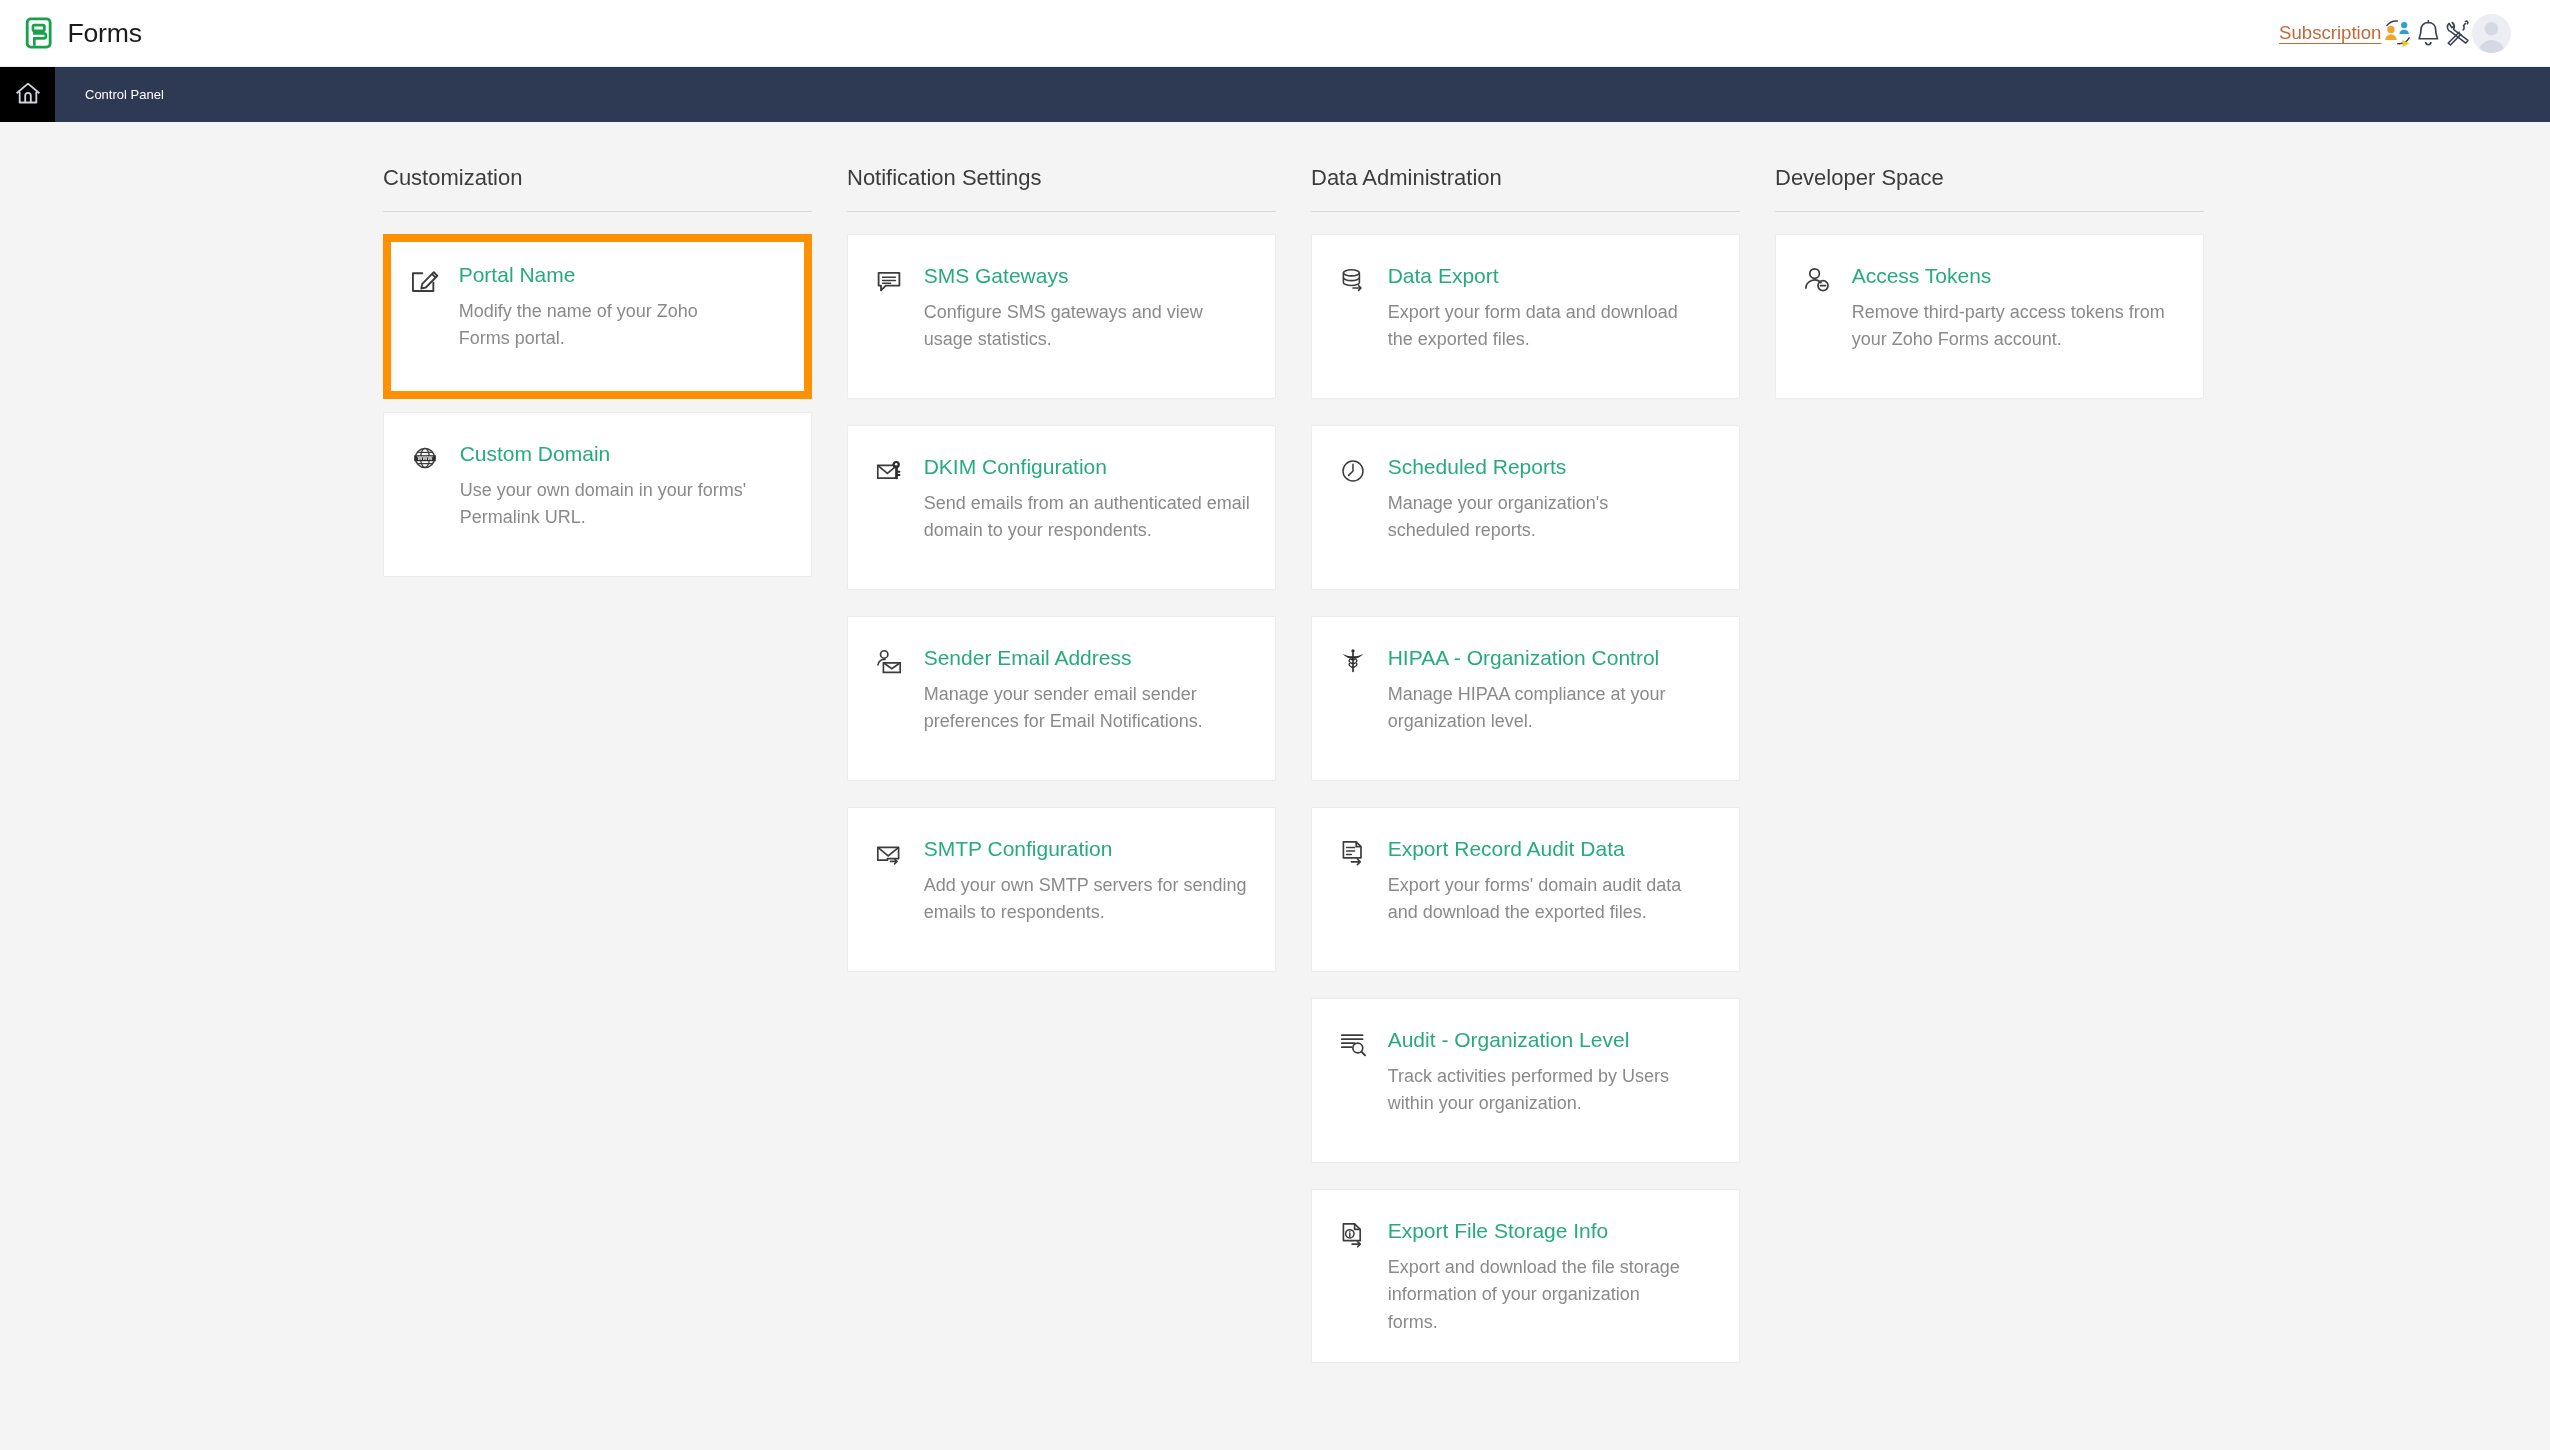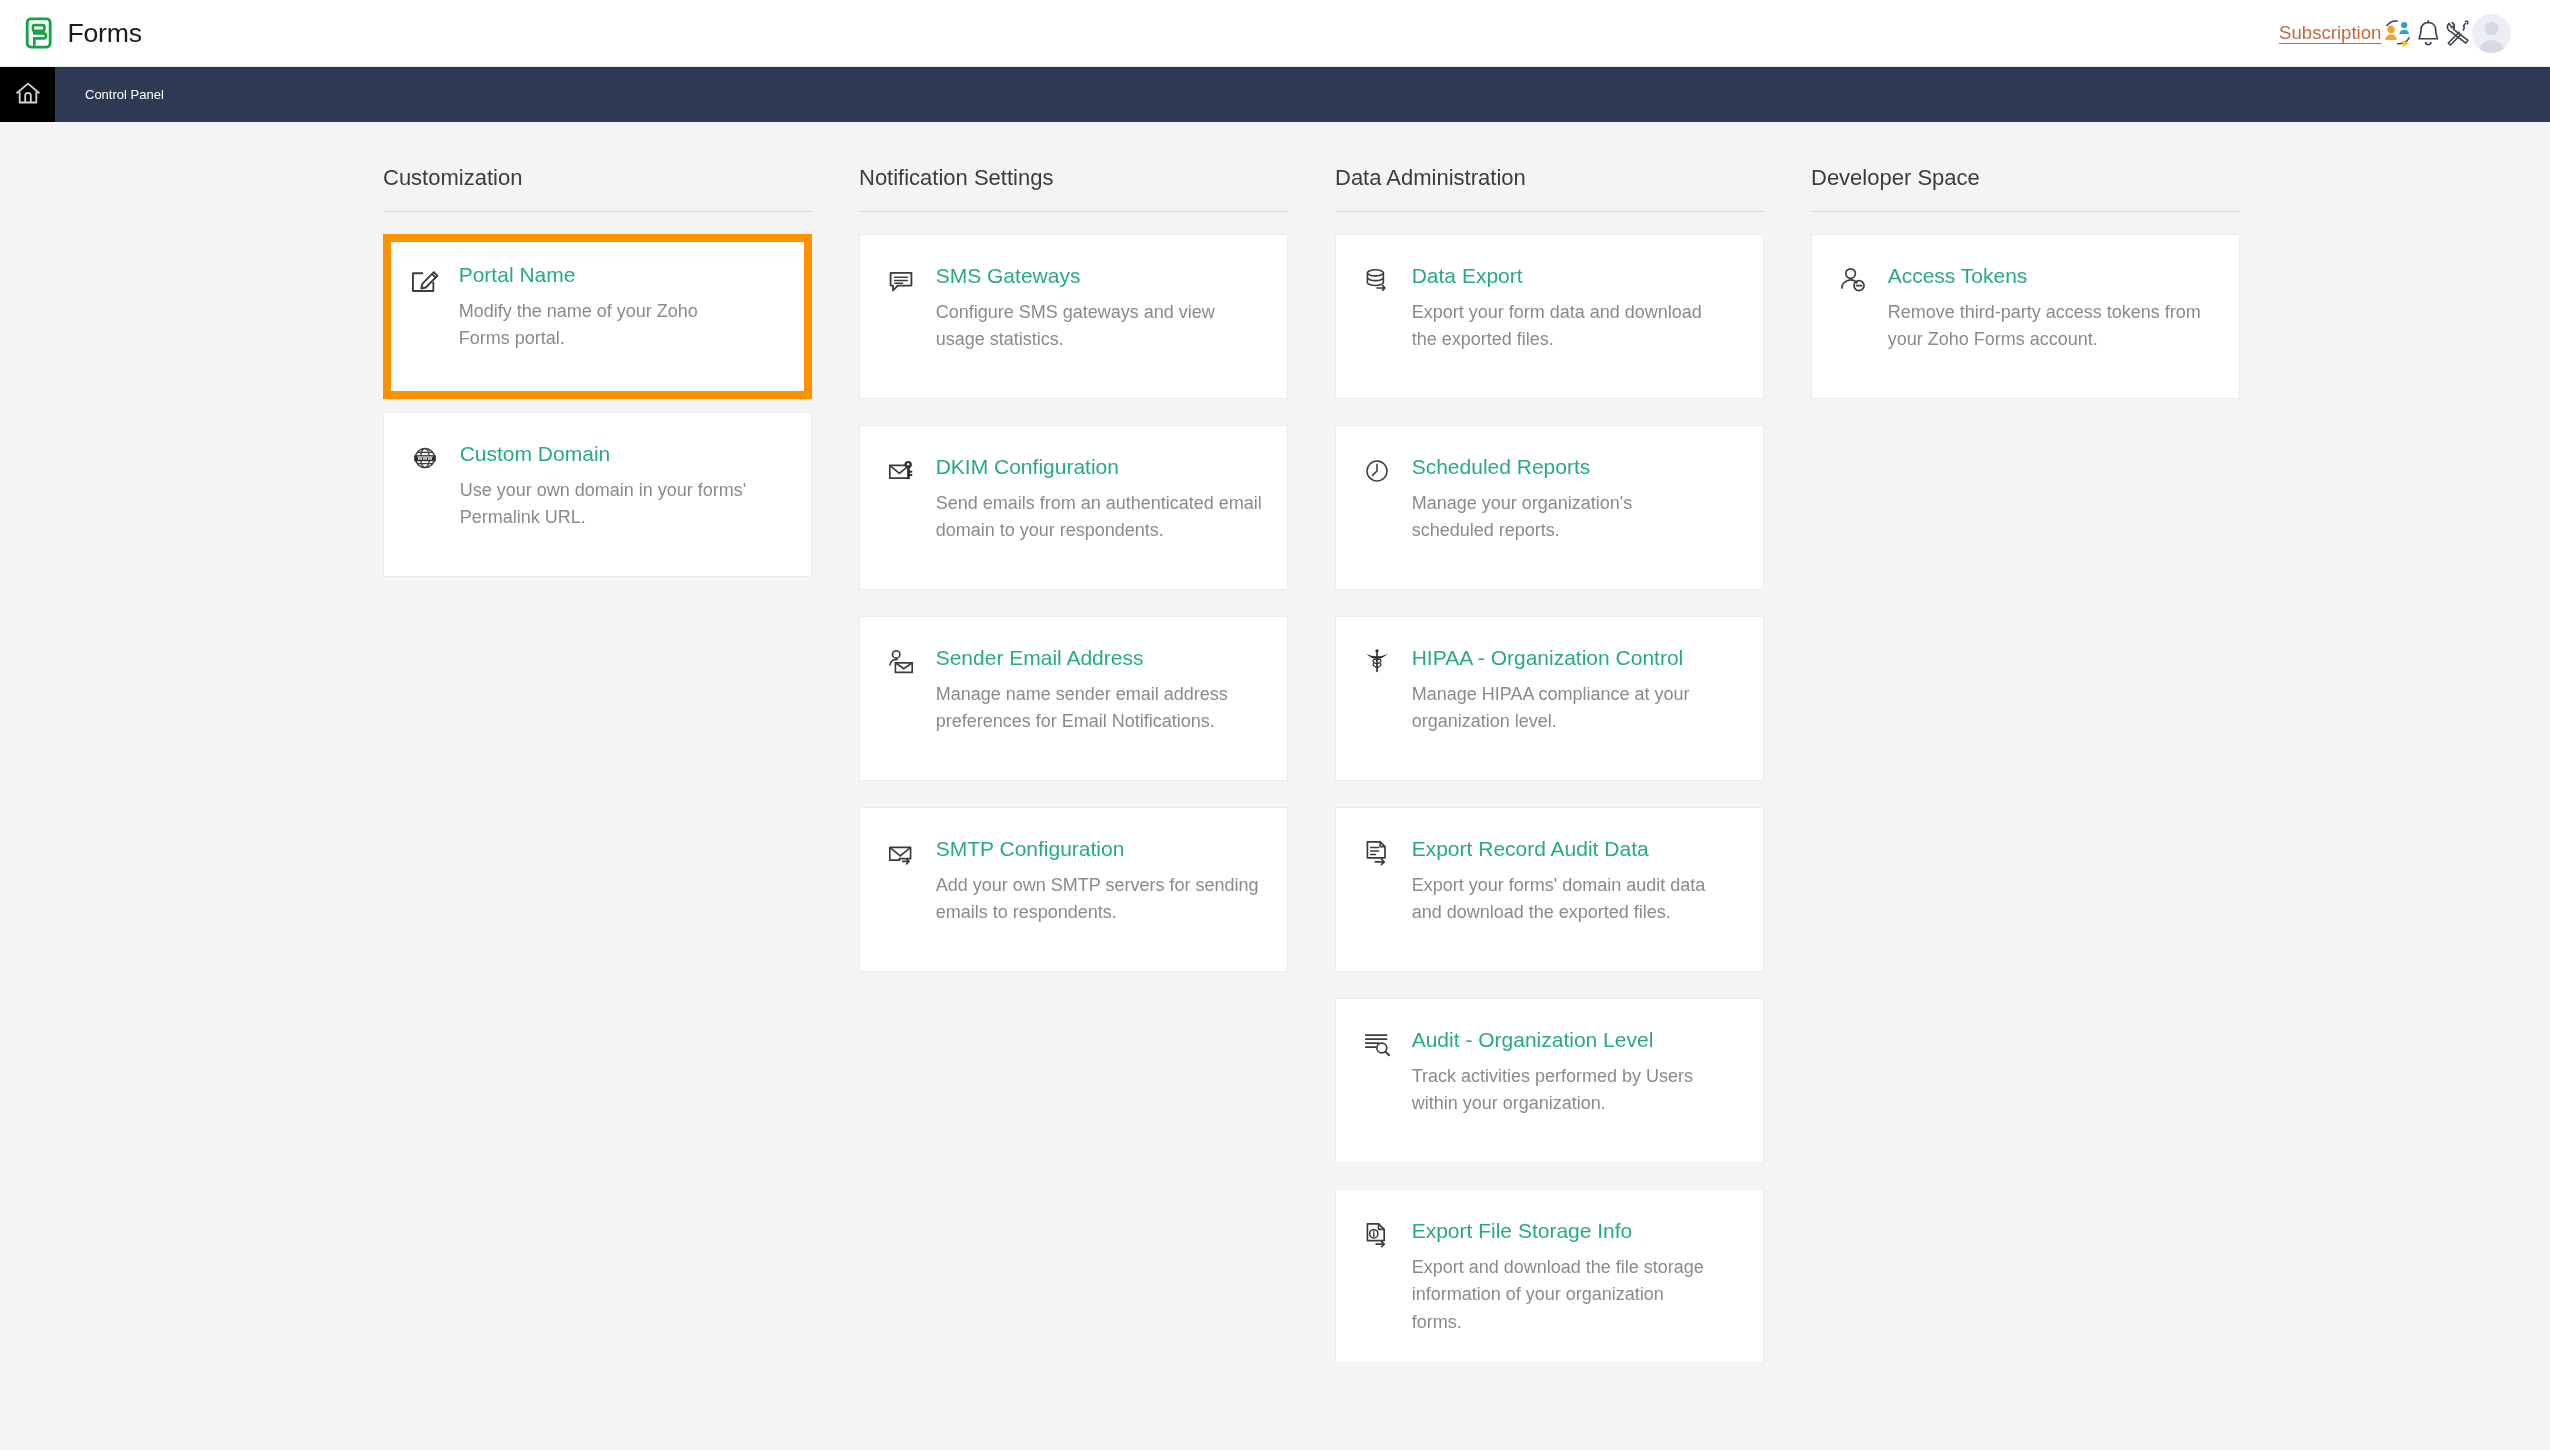--- a/index.html
+++ b/index.html
@@ -53,21 +53,21 @@
   }
   .nav-title {
     display: flex; align-items: center;
     color: #ffffff; font-size: 13px; padding-left: 30px;
   }
 
   
   .main {
     padding: 43px 0 0 0;
     display: flex;
-    gap: 16px;
+    gap: 4px;
   }
   .col { width: 460px; margin-left: 0; }
   .col:first-child { margin-left: 383px; }
   .col-inner { width: 429px; }
 
   .col-head {
     font-size: 22px;
     color: #3c3c3c;
     padding-bottom: 19.5px;
   }
@@ -260,21 +260,21 @@
         <span class="card-icon">
           <svg viewBox="0 0 40 40" width="32" height="32">
             <circle cx="14" cy="10.5" r="4.6" fill="none" stroke="#3c3c3c" stroke-width="2.1"></circle>
             <path d="M6 24.5 a8 8 0 0 1 10 -7.6" fill="none" stroke="#3c3c3c" stroke-width="2.1"></path>
             <path d="M13 21 H34 V33 H13 Z" fill="none" stroke="#3c3c3c" stroke-width="2.1"></path>
             <path d="M13 21 L23.5 28.5 L34 21" fill="none" stroke="#3c3c3c" stroke-width="2.1"></path>
           </svg>
         </span>
         <div class="card-body">
           <div class="card-title">Sender Email Address</div>
-          <div class="card-desc">Manage name sender email address preferences for Email Notifications.</div>
+          <div class="card-desc">Manage your sender email sender preferences for Email Notifications.</div>
         </div>
       </div>
 
       <div class="card">
         <span class="card-icon">
           <svg viewBox="0 0 40 40" width="32" height="32">
             <path d="M6 13 H32 V27 H18 V29 H6 Z" fill="none" stroke="#3c3c3c" stroke-width="2.1" stroke-linejoin="round"></path>
             <path d="M6 13 L19 23.5 L32 13" fill="none" stroke="#3c3c3c" stroke-width="2.1"></path>
             <path d="M22 30.5 h8 m-3 -3 l3 3 l-3 3" fill="none" stroke="#3c3c3c" stroke-width="2.1" stroke-linecap="round" stroke-linejoin="round"></path>
           </svg>

